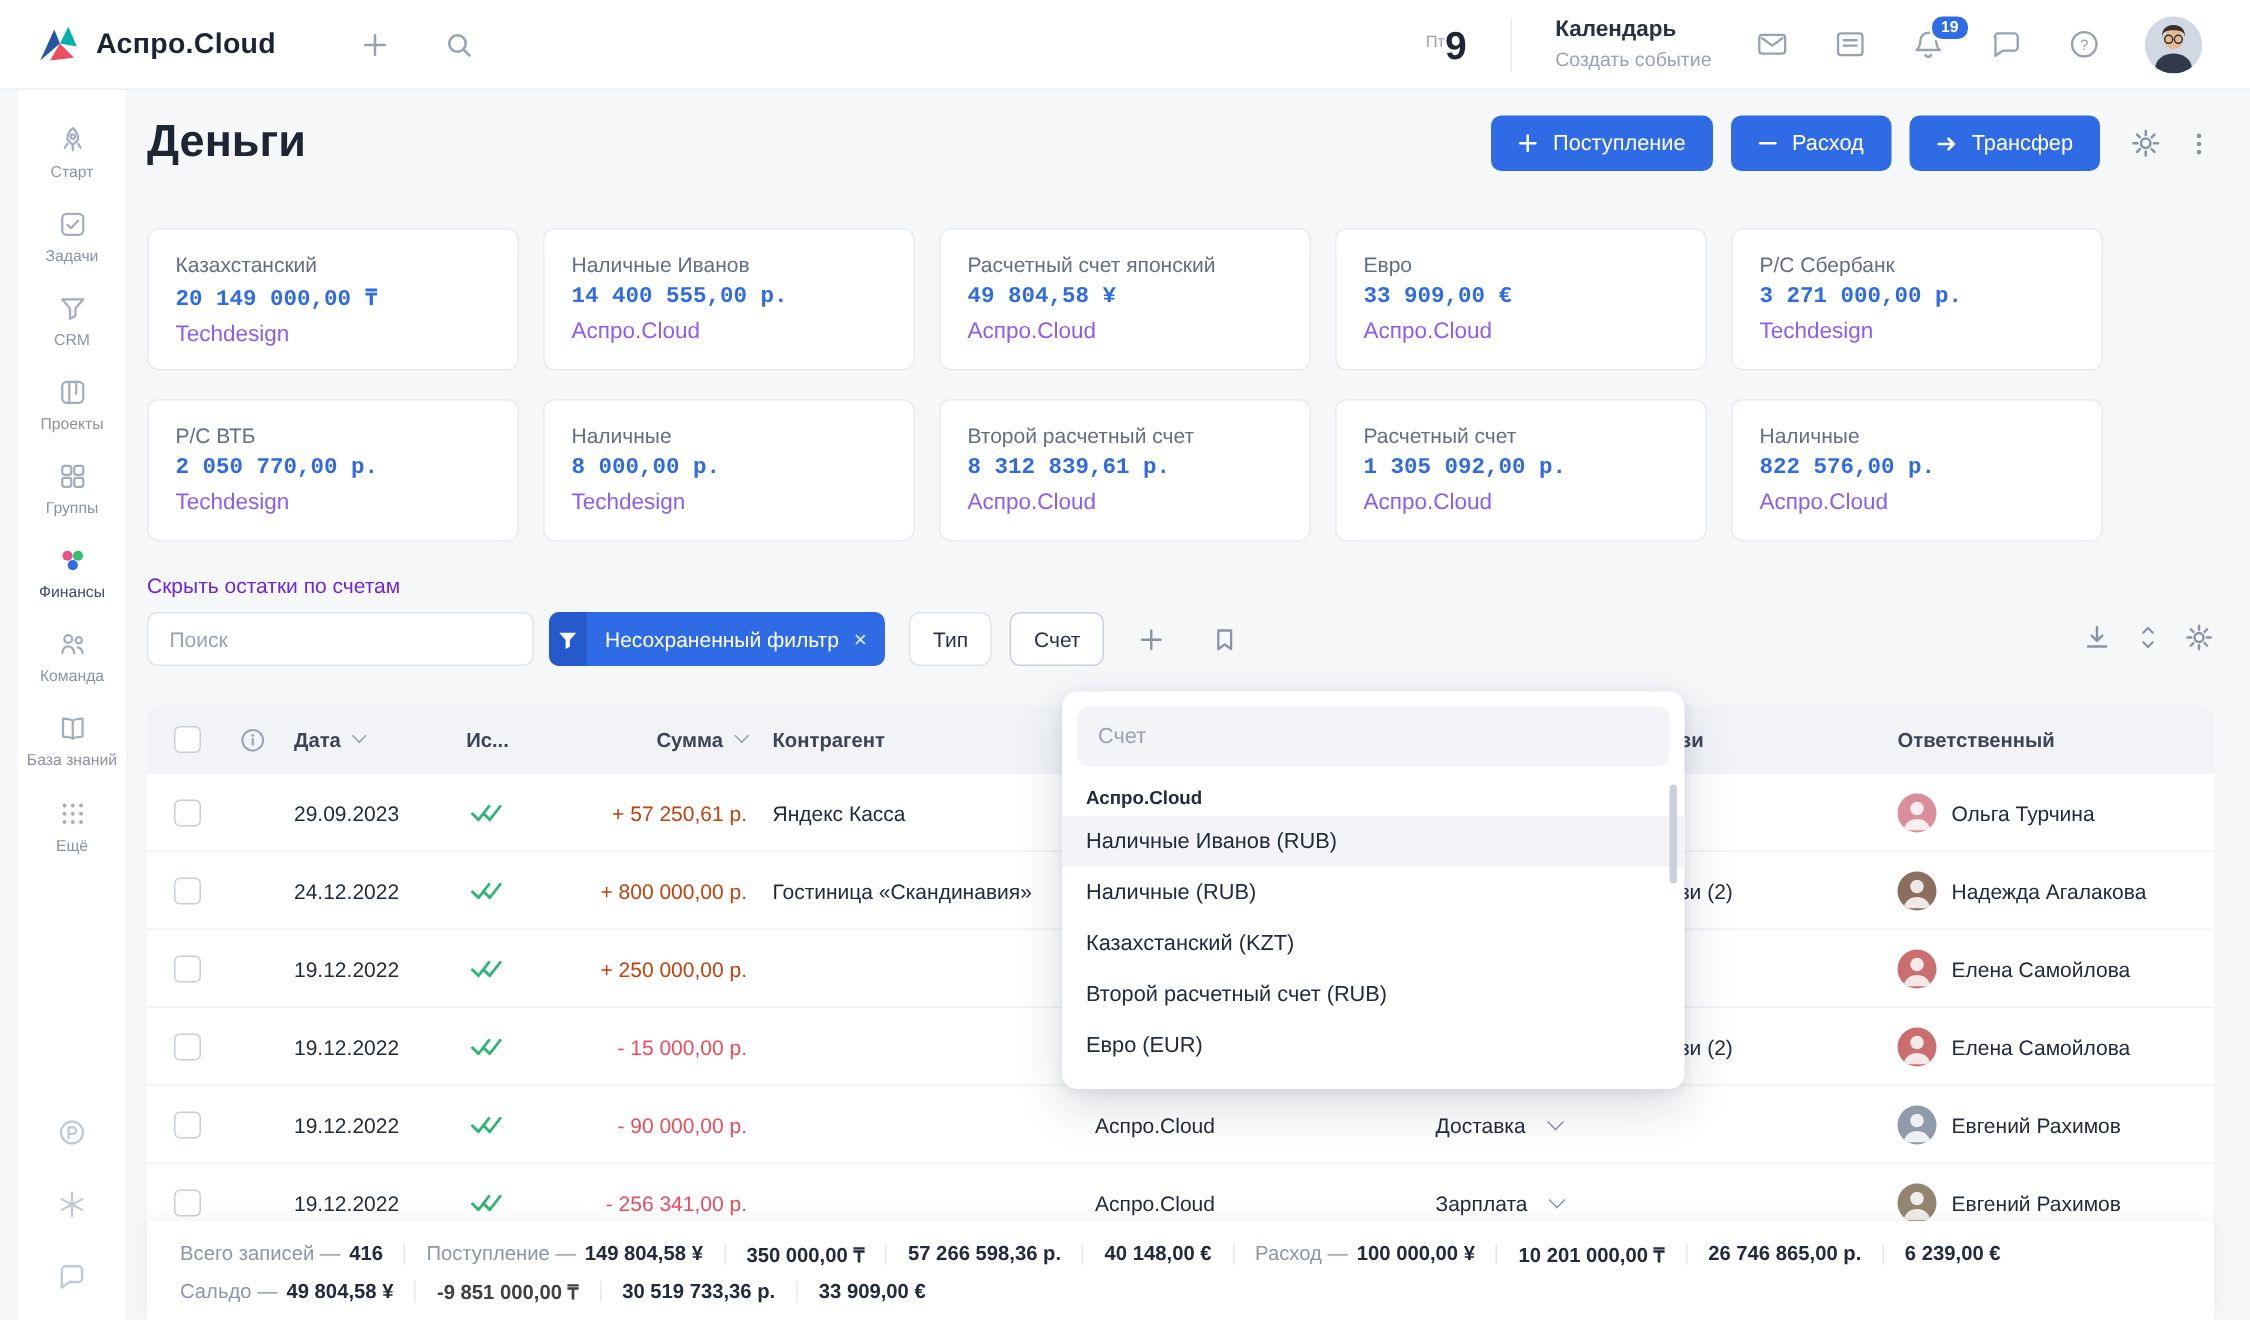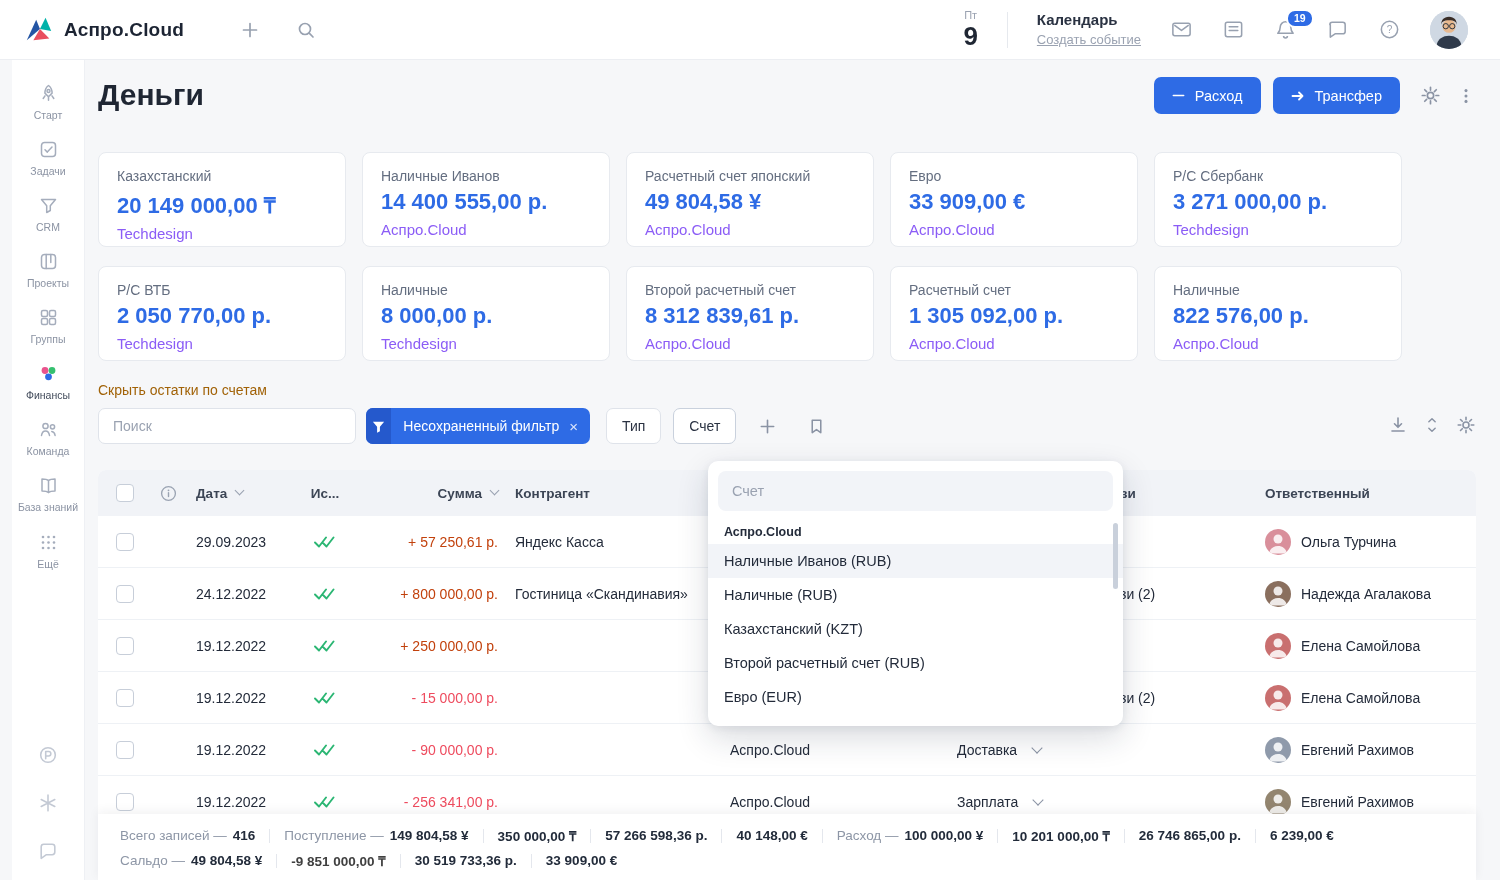--- a/index.html
+++ b/index.html
@@ -13,27 +13,27 @@
 
   
   #topbar { position:absolute; top:0; left:0; width:1500px; height:60px; background:#fff;
     border-bottom:1px solid #eceef2; z-index:100; display:flex; align-items:center; }
   .logo { display:flex; align-items:center; margin-left:24px; gap:10px; }
   .logo-text { font-size:19px; font-weight:700; color:#1c2433; letter-spacing:.2px; }
   .tb-ico { color:#98a1b0; }
   .tb-plus { margin-left:56px; }
   .tb-search { margin-left:36px; }
   .tb-right { margin-left:auto; margin-right:32px; display:flex; align-items:center; gap:29px; }
-  .tb-date { display:flex; flex-direction:column; align-items:center; line-height:1; }
+  .tb-date { display:flex; flex-direction:row; align-items:center; line-height:1; }
   .tb-dow { font-size:11px; color:#9aa2b1; margin-bottom:2px; }
   .tb-day { font-size:26px; font-weight:700; color:#1f2633; }
   .tb-div { width:1px; height:36px; background:#e6e9ee; }
   .tb-cal { line-height:1.2; }
   .tb-cal-t { font-size:15px; font-weight:600; color:#2a3242; }
-  .tb-cal-s { font-size:13px; color:#9aa2b1; margin-top:3px;text-decoration:underline; }
+  .tb-cal-s { font-size:13px; color:#9aa2b1; margin-top:3px; }
   .tb-bell-wrap { position:relative; }
   .tb-badge { position:absolute; top:-9px; left:12px; background:#2e6be5; color:#fff; font-size:10.5px;
     font-weight:700; padding:2px 6px; border-radius:9px; border:2px solid #fff; line-height:1; }
   .tb-avatar { width:38px; height:38px; border-radius:50%; overflow:hidden; background:#cfd8e3; }
 
   
   #sidebar { position:absolute; left:12px; top:60px; width:73px; height:820px; background:#fff;
     border-right:1px solid #eef0f4; z-index:90; display:flex; flex-direction:column; align-items:center;
     padding-top:14px; }
   .sb-item { width:73px; display:flex; flex-direction:column; align-items:center; gap:5px; padding:9px 2px; }
@@ -50,24 +50,24 @@
   .btn-blue { height:37px; background:#2e6be5; color:#fff; border:none; border-radius:7px; font-size:14.5px;
     display:flex; align-items:center; gap:10px; padding:0 18px; font-weight:500; margin-left:12px;
     font-family:"Liberation Sans", sans-serif; }
   .hdr-ico { color:#8a93a4; margin-left:20px; }
 
   
   #cards { position:absolute; left:25px; top:92px; width:1304px; display:grid;
     grid-template-columns:repeat(5,1fr); column-gap:16px; row-gap:19px; }
   .card { height:95px; background:#fff; border:1px solid #e7eaef; border-radius:8px; padding:15px 18px; overflow:hidden; }
   .card-name { font-size:14px; color:#646e80; white-space:nowrap; overflow:hidden; text-overflow:ellipsis; }
-  .card-amount { font-size:22px; font-weight:700; color:#2e6be5; margin-top:5px; white-space:nowrap; }
+  .card-amount { font-size:15px; font-weight:700; color:#2e6be5; margin-top:5px; white-space:nowrap;font-family:Liberation Mono, monospace; }
   .card-org { font-size:15px; color:#8b5cf6; margin-top:6px; }
 
-  #hide-link { position:absolute; left:25px; top:322px; font-size:14px; color:#a16207; }
+  #hide-link { position:absolute; left:25px; top:322px; font-size:14px; color:#6d28d9; }
 
   
   #filterbar { position:absolute; left:25px; top:348px; width:1378px; height:36px; display:flex; align-items:center; }
   #search-input { width:258px; height:36px; border:1px solid #dfe3ea; border-radius:7px; background:#fff;
     padding:0 14px; font-size:14px; color:#232b3a; font-family:"Liberation Sans", sans-serif; }
   #search-input::placeholder { color:#9aa2b1; }
   .chip { margin-left:10px; width:224px; height:36px; background:#2e6be5; border-radius:7px; display:flex;
     align-items:center; overflow:hidden; color:#fff; font-size:14px; }
   .chip-ico { width:38px; height:36px; background:#2559cc; display:flex; align-items:center; justify-content:center; }
   .chip-label { padding:0 10px 0 12px; white-space:nowrap; }
@@ -292,20 +292,26 @@
   </div>
 </nav>
 
 <main id="main" data-interactable="false">
 
   <h1 id="page-title" data-interactable="false">Деньги</h1>
 
   <div id="actions" data-interactable="false">
     <button class="btn-blue" data-interactable="true">
       <svg width="13" height="13" viewBox="0 0 14 14">
+          <path d="M7 1.5v11M1.5 7h11" stroke="#fff" stroke-width="1.8" stroke-linecap="round"></path>
+        </svg>
+      <span>Поступление</span>
+    </button>
+    <button class="btn-blue" data-interactable="true">
+      <svg width="13" height="13" viewBox="0 0 14 14">
           <path d="M1.5 7h11" stroke="#fff" stroke-width="1.8" stroke-linecap="round"></path>
         </svg>
       <span>Расход</span>
     </button>
     <button class="btn-blue" data-interactable="true">
       <svg width="14" height="14" viewBox="0 0 14 14">
           <path d="M1.5 7h10M8 3.5L11.5 7 8 10.5" stroke="#fff" stroke-width="1.8" fill="none" stroke-linecap="round" stroke-linejoin="round"></path>
         </svg>
       <span>Трансфер</span>
     </button>

